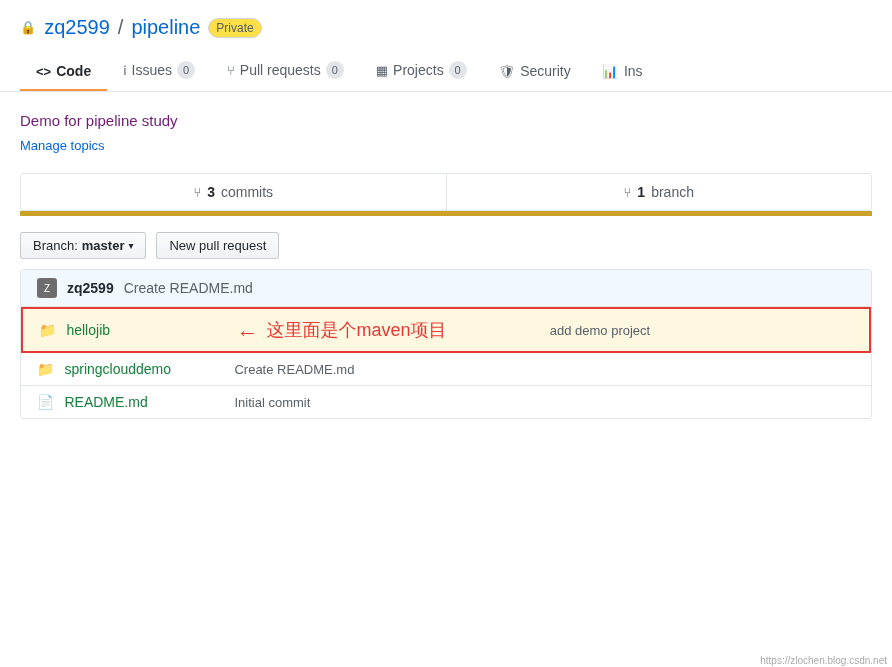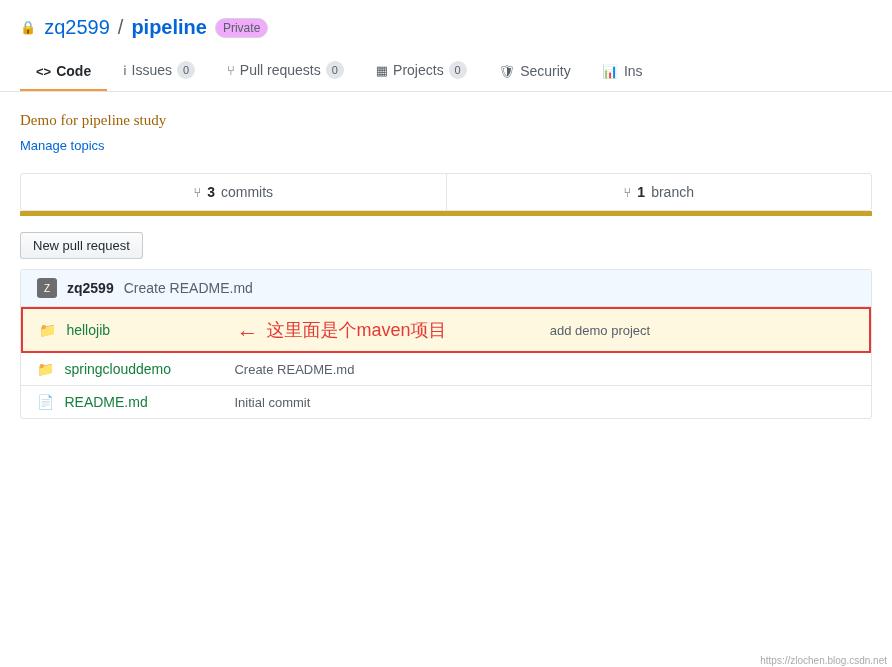--- a/index.html
+++ b/index.html
@@ -40,33 +40,33 @@
 
     .repo-separator {
       color: #586069;
       font-size: 20px;
       font-weight: 300;
     }
 
     .repo-name {
       color: #0366d6;
       font-size: 20px;
-      font-weight: 700;
+      font-weight: 400;
       text-decoration: none;
     }
 
     .private-badge {
       display: inline-block;
       padding: 2px 7px;
       font-size: 12px;
       font-weight: 500;
       color: #586069;
       border: 1px solid #d1d5da;
       border-radius: 2em;
-      background: #f0abfc;
+      background: #fde047;
     }
 
     
     .repo-nav {
       display: flex;
       align-items: flex-end;
       gap: 0;
       overflow: hidden;
     }
 
@@ -107,23 +107,22 @@
       border-radius: 10px;
     }
 
     
     .repo-content {
       padding: 20px 20px 0 20px;
     }
 
     .repo-description {
       font-size: 15px;
-      color: #a16207;
+      color: #701a75;
       margin-bottom: 8px;
-      font-family: Liberation Serif, serif;
     }
 
     .manage-topics-link {
       color: #0366d6;
       font-size: 13px;
       text-decoration: none;
       cursor: pointer;
     }
 
     
@@ -367,20 +366,25 @@
     <div class="stat-item">
       <span class="stat-icon">⑂</span>
       <span class="stat-count">1</span>
       <span>branch</span>
     </div>
   </div>
 
   <div class="commit-progress"></div>
 
   <div class="actions-row">
+    <button class="btn">
+      <span>Branch:</span>
+      <strong>master</strong>
+      <span class="chevron">▾</span>
+    </button>
     <button class="btn">New pull request</button>
   </div>
 
   <div class="file-table">
     <div class="file-table-header">
       <div class="avatar-placeholder">Z</div>
       <span class="commit-user">zq2599</span>
       <span class="commit-message">Create README.md</span>
     </div>
 

